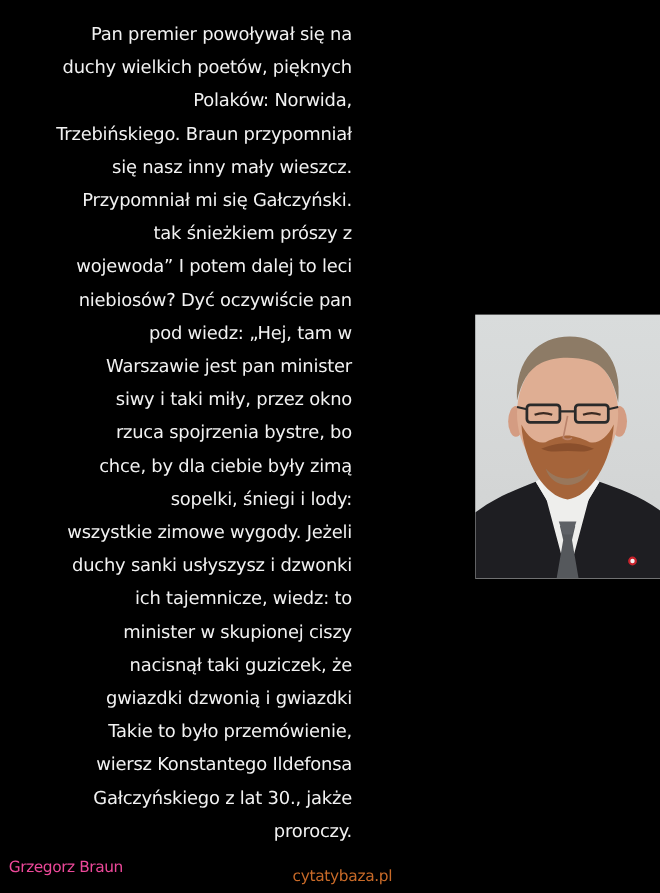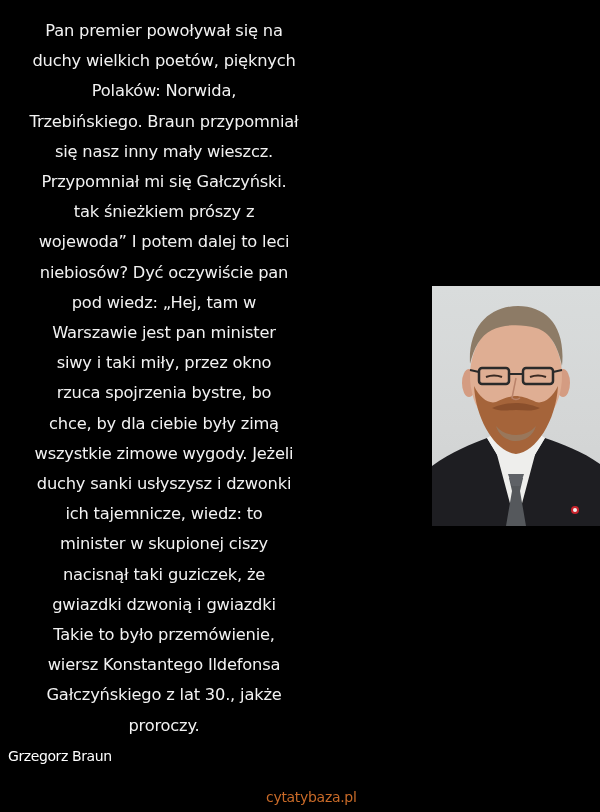--- a/index.html
+++ b/index.html
@@ -5,28 +5,28 @@
   html, body { margin: 0; padding: 0; }
   body {
     width: 600px; height: 812px; background: #000; position: relative; overflow: hidden;
     font-family: "DejaVu Sans", sans-serif;
   }
   .quote {
     position: absolute; left: 8px; top: 16px; width: 312px;
     color: #f2f2f2; font-size: 16.3px; line-height: 30.2px; text-align: center;
     letter-spacing: -0.2px;
   }
-  .quote .line { display: block; white-space: nowrap; }
+  .quote .line { display: block; white-space: nowrap; text-align: right; }
   .photo {
     position: absolute; left: 432px; top: 286px; width: 168px; height: 240px;
     background: linear-gradient(180deg, #d9dcdc 0%, #d4d6d6 60%, #cfd1d1 100%);
     overflow: hidden;
   }
   .footer-author {
-    position: absolute; left: 8px; top: 748px; color: #ffffff;
+    position: absolute; left: 8px; top: 781px; color: #ec4899;
     font-size: 14px; letter-spacing: -0.4px;
   }
   .footer-site {
     position: absolute; left: 222px; top: 789px; color: #c86a28;
     font-size: 14px; letter-spacing: -0.3px; margin-left: 44px;
   }
 </style>
 </head>
 <body>
 
@@ -38,20 +38,21 @@
   <span class="line">się nasz inny mały wieszcz.</span>
   <span class="line">Przypomniał mi się Gałczyński.</span>
   <span class="line">tak śnieżkiem prószy z</span>
   <span class="line">wojewoda” I potem dalej to leci</span>
   <span class="line">niebiosów? Dyć oczywiście pan</span>
   <span class="line">pod wiedz: „Hej, tam w</span>
   <span class="line">Warszawie jest pan minister</span>
   <span class="line">siwy i taki miły, przez okno</span>
   <span class="line">rzuca spojrzenia bystre, bo</span>
   <span class="line">chce, by dla ciebie były zimą</span>
+  <span class="line">sopelki, śniegi i lody:</span>
   <span class="line">wszystkie zimowe wygody. Jeżeli</span>
   <span class="line">duchy sanki usłyszysz i dzwonki</span>
   <span class="line">ich tajemnicze, wiedz: to</span>
   <span class="line">minister w skupionej ciszy</span>
   <span class="line">nacisnął taki guziczek, że</span>
   <span class="line">gwiazdki dzwonią i gwiazdki</span>
   <span class="line">Takie to było przemówienie,</span>
   <span class="line">wiersz Konstantego Ildefonsa</span>
   <span class="line">Gałczyńskiego z lat 30., jakże</span>
   <span class="line">proroczy.</span>

